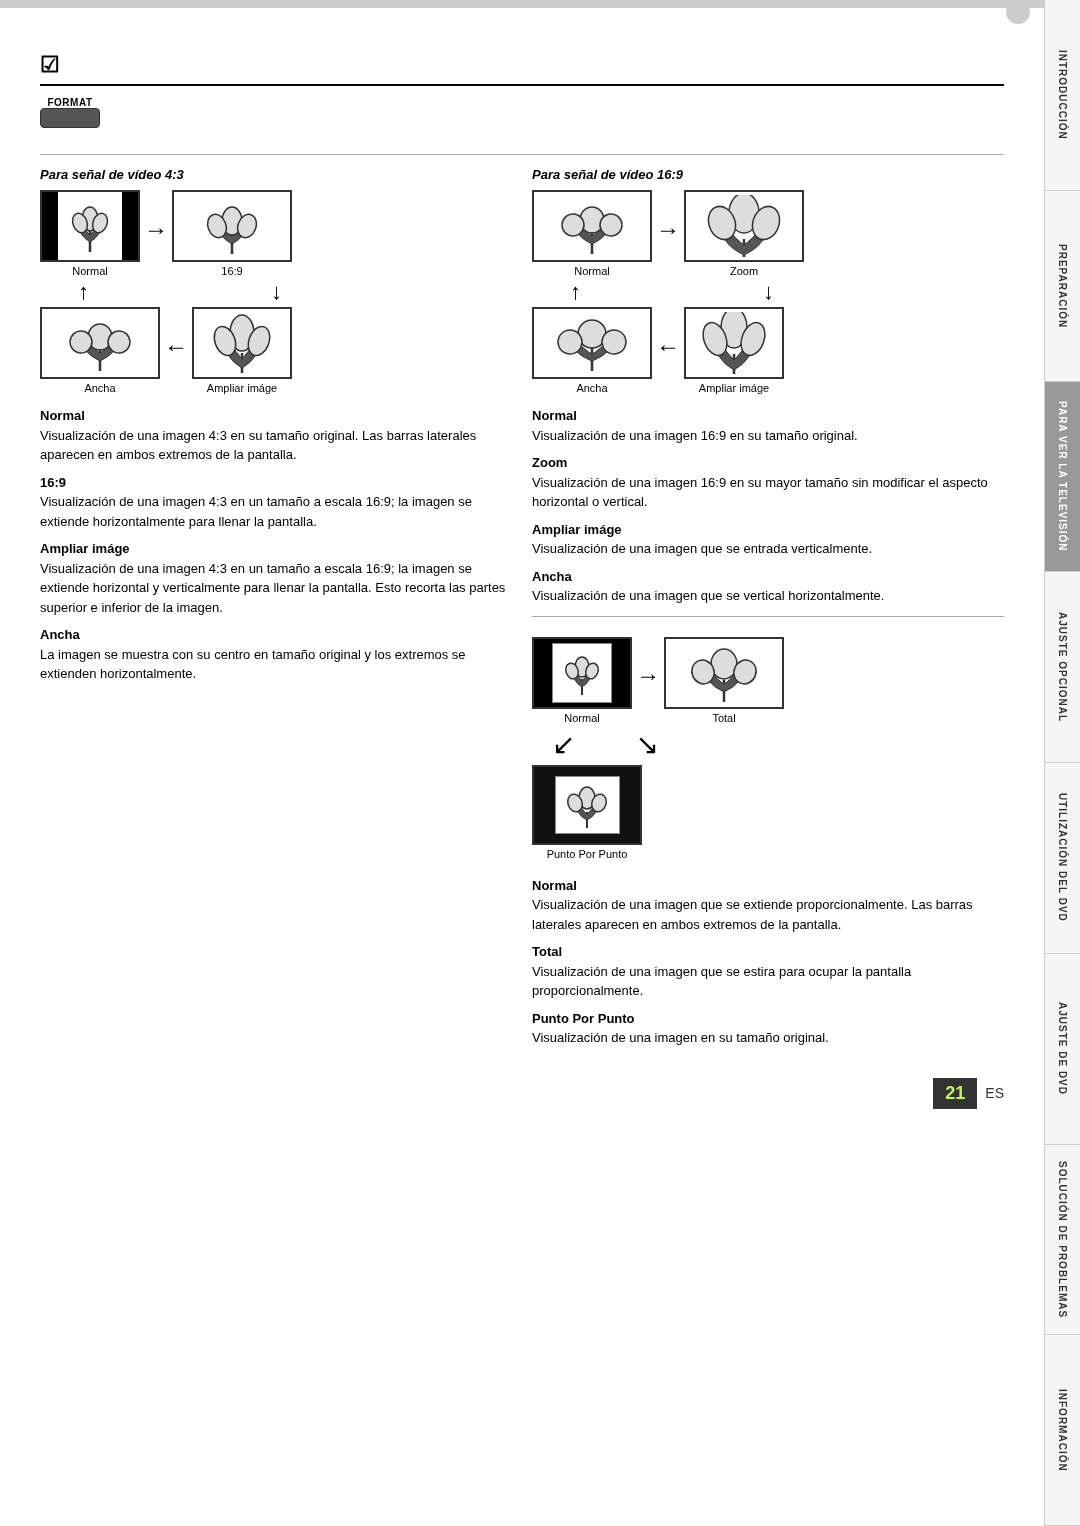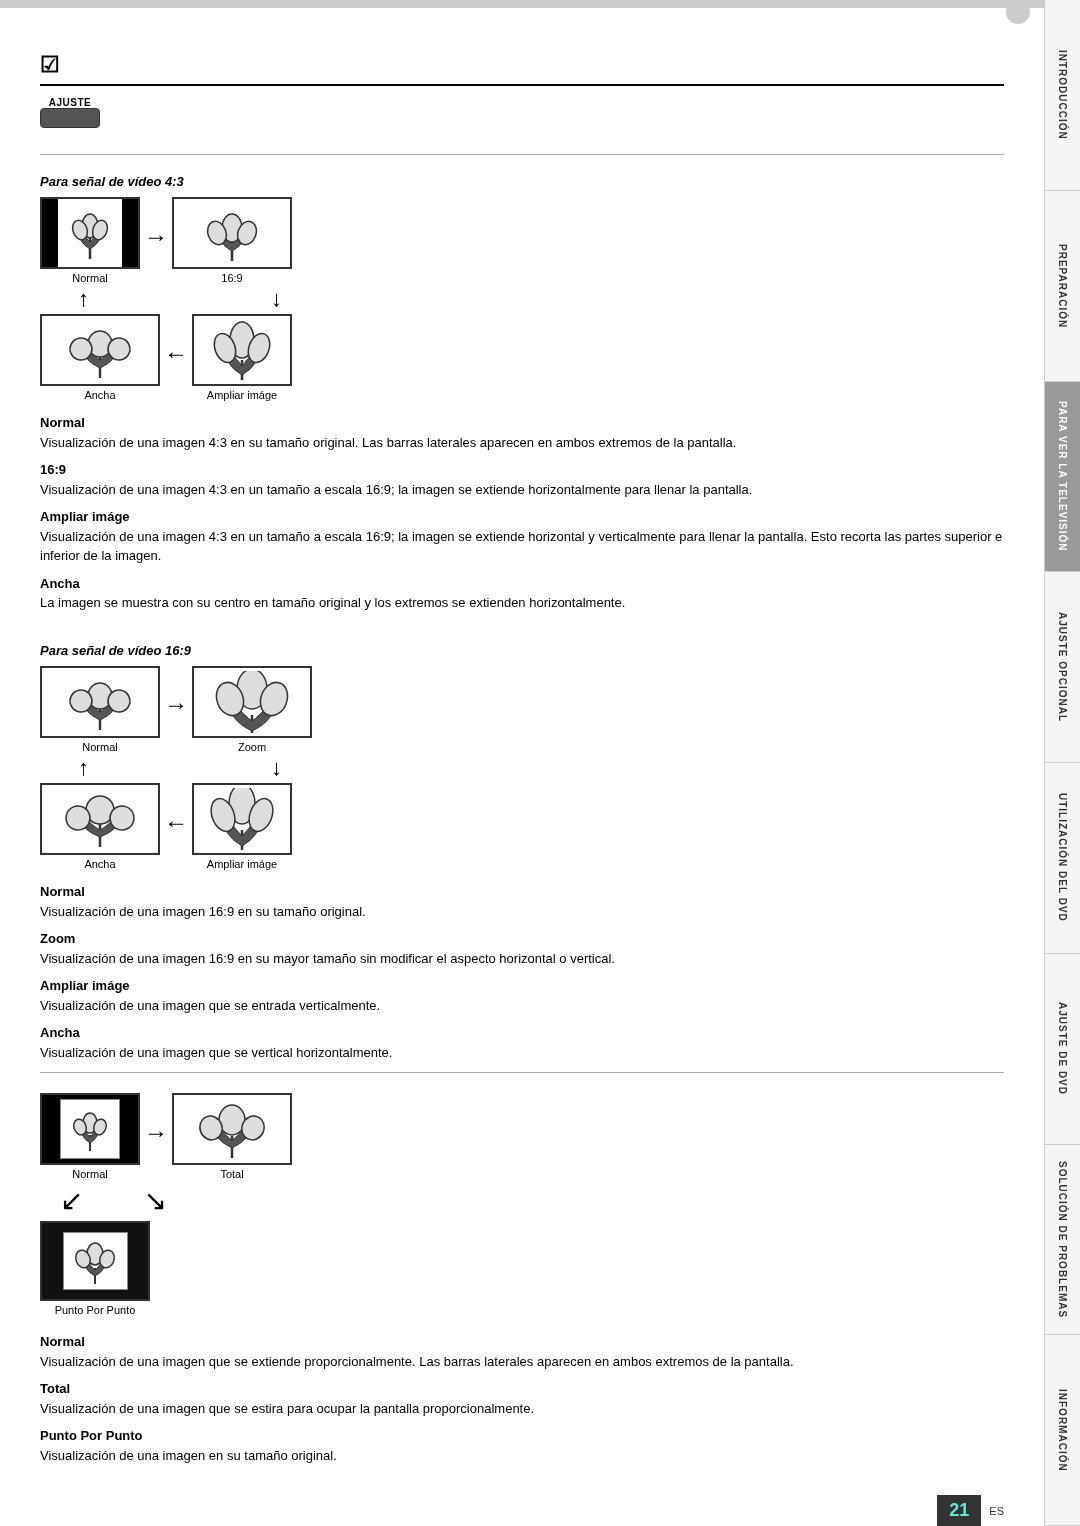--- a/index.html
+++ b/index.html
@@ -122,22 +122,21 @@
       height: 20px;
       background: #555;
       border-radius: 4px;
       border: 1px solid #333;
     }
 
     
     .two-col {
       display: flex;
       gap: 20px;
-      margin-top: 19px;
-      flex-direction: column;
+      margin-top: 12px;
     }
     .col-left {
       flex: 1;
     }
     .col-right {
       flex: 1;
     }
 
     .subsection-title {
       font-style: italic;
@@ -401,21 +400,21 @@
   <div class="section-title">
     <span class="section-checkbox">☑</span>
   </div>
 
   
 
   
 
   
   <div class="format-btn-wrap">
-    <div class="format-btn-label">AJUSTE</div>
+    <div class="format-btn-label">FORMAT</div>
     <div class="format-btn"></div>
   </div>
 
   <hr class="separator">
 
   
   <div class="two-col">
 
     <div class="col-left">
       <p class="subsection-title">Para señal de vídeo 4:3</p>
@@ -685,17 +684,17 @@
             <span>Visualización de una imagen en su tamaño original.</span>
           </div>
         </div>
       </div>
 
     </div>
   </div>
 
   
   <div style="display:flex; justify-content:flex-end; margin-top:20px; align-items:center; gap:8px;">
-    <div style="background:#333; color:#5eead4; font-size:18px; font-weight:bold; padding:5px 12px;">21</div>
-    <div style="font-size:11px; color:#333;">ES</div>
+    <div style="background:#333; color:#bef264; font-size:18px; font-weight:bold; padding:5px 12px;">21</div>
+    <div style="font-size:14px; color:#333;">ES</div>
   </div>
 
 </div>
 
 </body></html>

